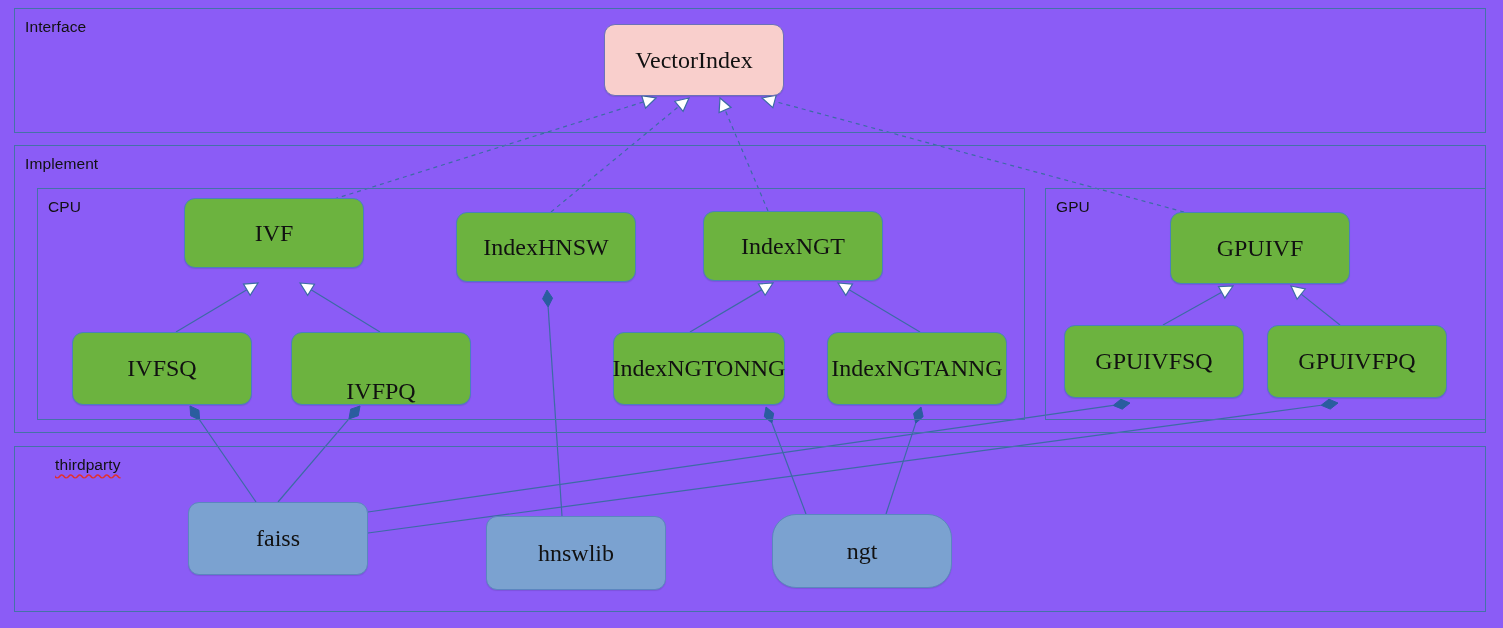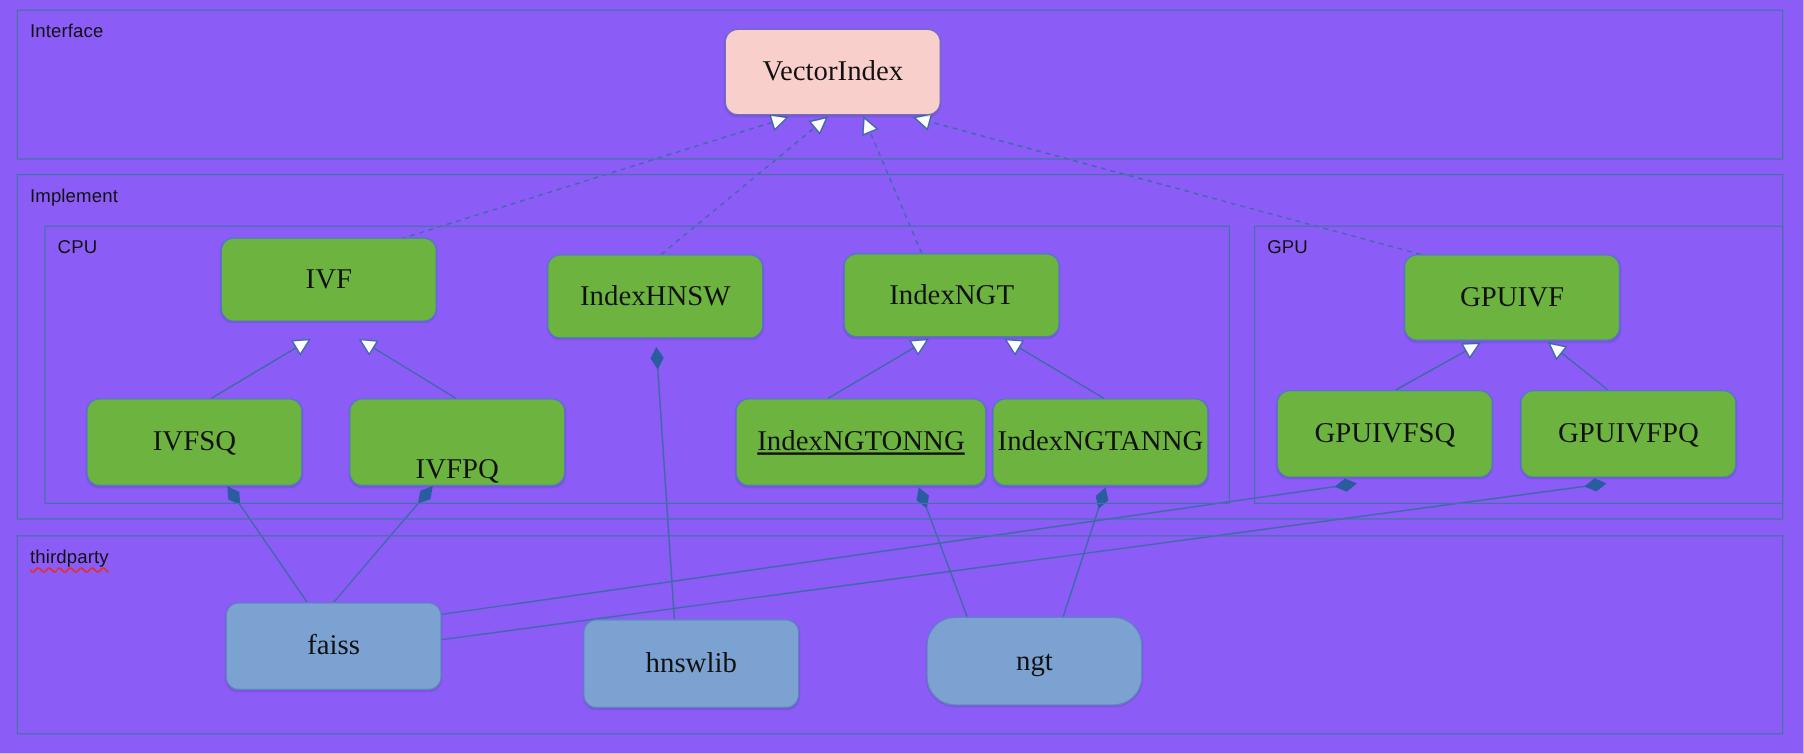--- a/index.html
+++ b/index.html
@@ -21,20 +21,21 @@
     font-family:"Liberation Sans", sans-serif;
     font-size:15.5px;
     color:#111111;
     letter-spacing:.1px;
     white-space:nowrap;
   }
   .container-label.misspelled{
     text-decoration:underline wavy #e03030;
     text-decoration-skip-ink:none;
     text-underline-offset:3px;
+    margin-left:30px;
   }
   .node{
     position:absolute;
     box-sizing:border-box;
     border-radius:11px;
     display:flex;
     align-items:center;
     justify-content:center;
     font-family:"Liberation Serif", serif;
     font-size:24px;
@@ -128,21 +129,21 @@
       </div>
       <div class="node impl" style="left: 703px; top: 211px; width: 180px; height: 70px;">
         <span>IndexNGT</span>
       </div>
       <div class="node impl" style="left: 72px; top: 332px; width: 180px; height: 73px;">
         <span>IVFSQ</span>
       </div>
       <div class="node impl" style="left: 291px; top: 332px; width: 180px; height: 73px; align-items: flex-end;">
         <span>IVFPQ</span>
       </div>
-      <div class="node impl" style="left: 613px; top: 332px; width: 209px; height: 73px; text-decoration: underline;">
+      <div class="node impl" style="left: 613px; top: 332px; width: 172px; height: 73px;">
         <span>IndexNGTONNG</span>
       </div>
       <div class="node impl" style="left: 827px; top: 332px; width: 180px; height: 73px;">
         <span>IndexNGTANNG</span>
       </div>
       <div class="node impl" style="left: 1170px; top: 212px; width: 180px; height: 72px;">
         <span>GPUIVF</span>
       </div>
       <div class="node impl" style="left: 1064px; top: 325px; width: 180px; height: 73px;">
         <span>GPUIVFSQ</span>

